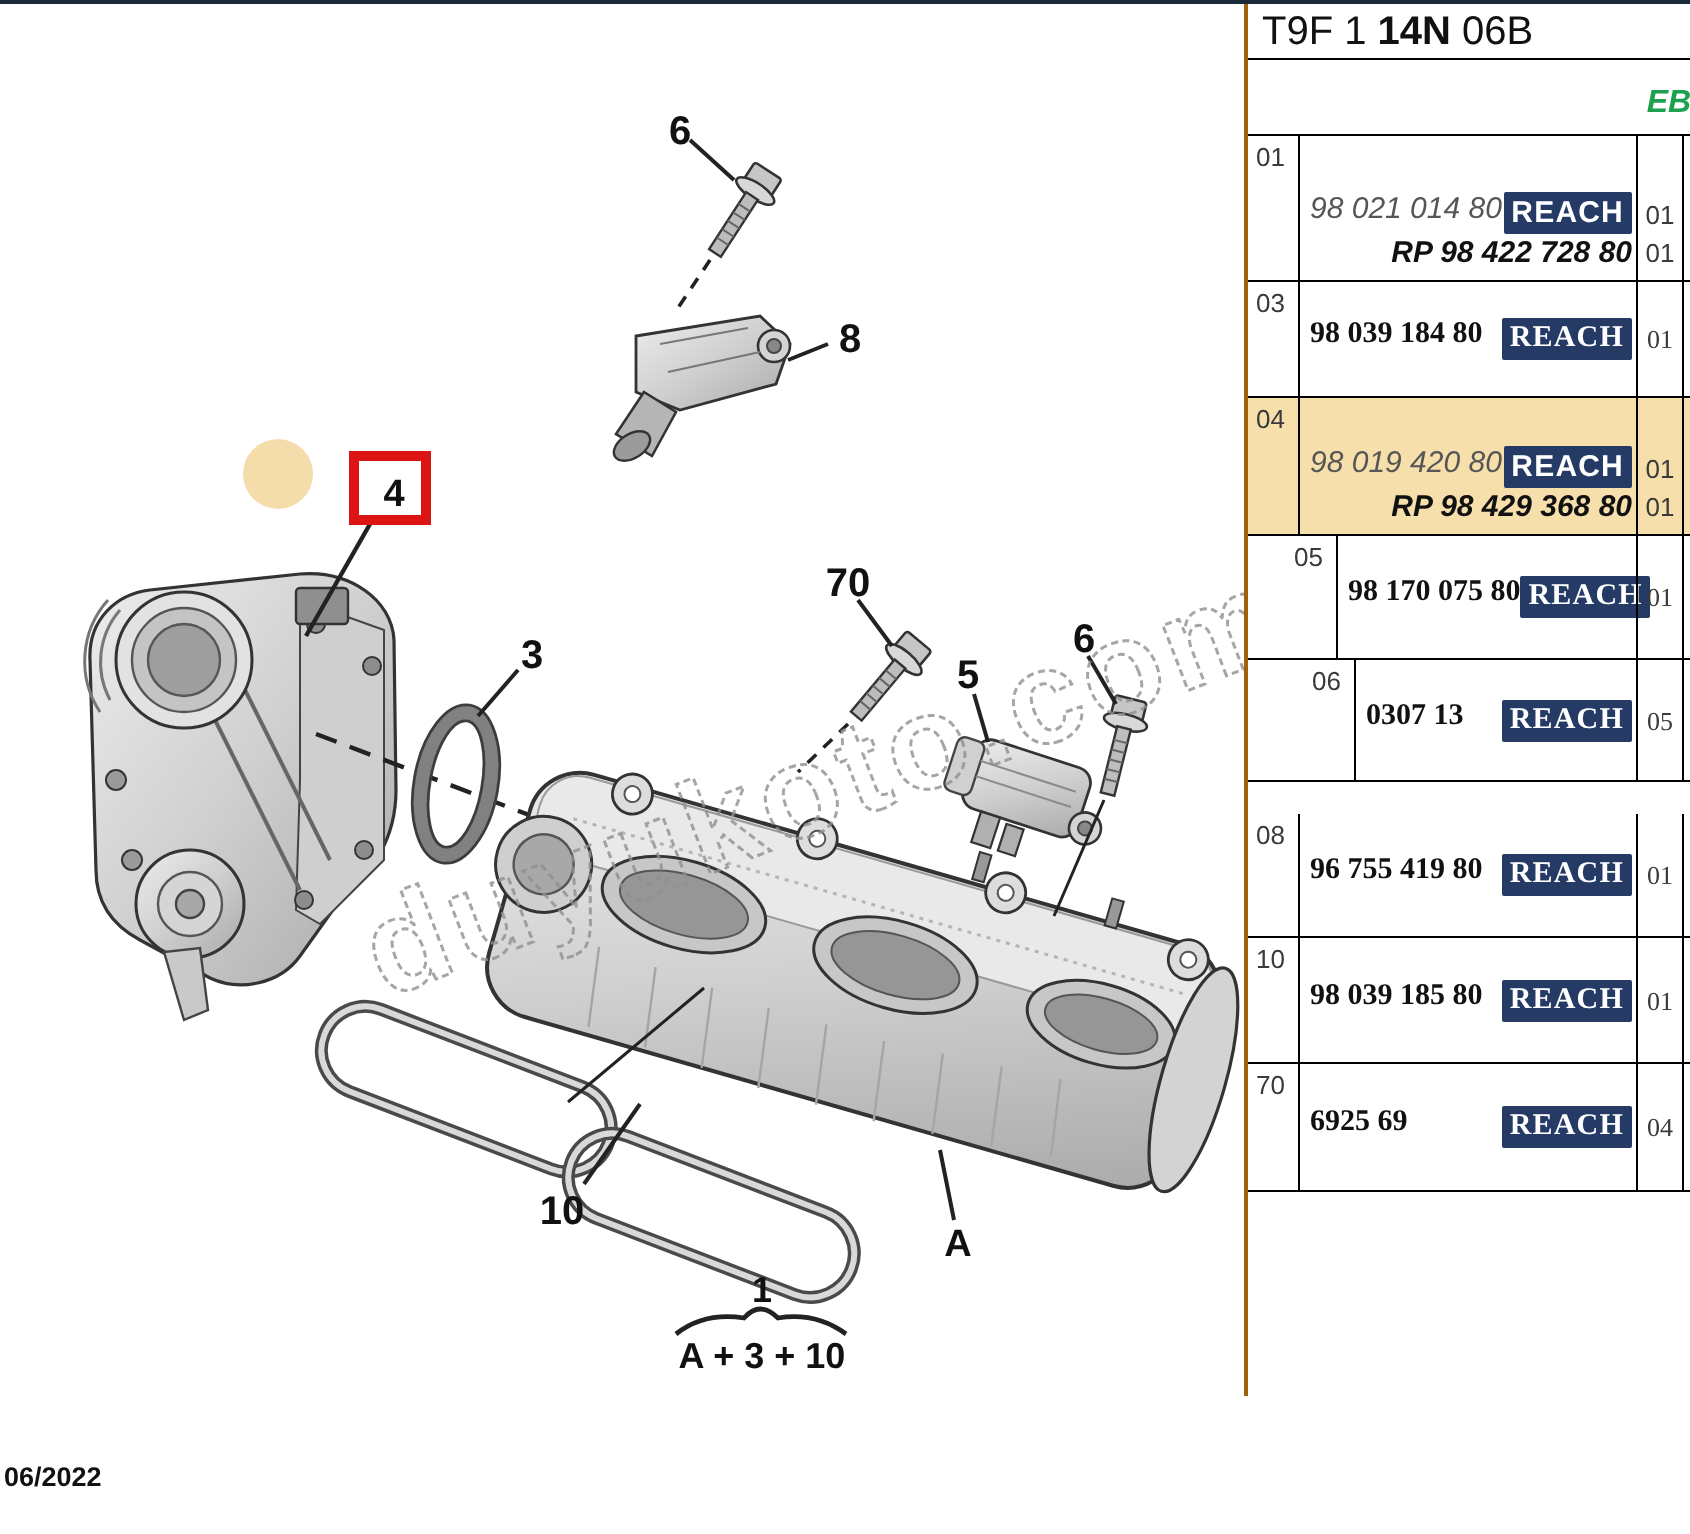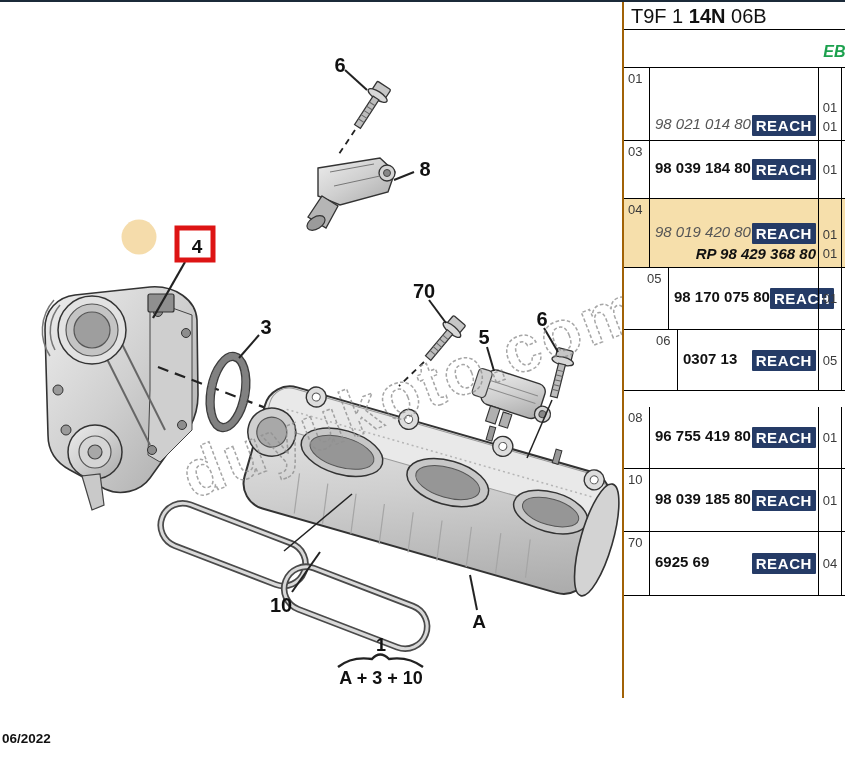--- a/index.html
+++ b/index.html
@@ -40,21 +40,21 @@
   .pline{display:flex;align-items:flex-start;height:21px;}
   .pn{font-size:15px;font-weight:bold;color:#111;white-space:nowrap;}
   .pn.sup{font-weight:normal;font-style:italic;color:#565656;}
   .reach{margin-left:auto;background:var(--reach,#253b66);color:#fff;font-size:15px;font-weight:bold;
          letter-spacing:.6px;line-height:1;padding:3px 4px;border-radius:1px;cursor:pointer;}
   .rpline{font-size:15px;font-weight:bold;font-style:italic;text-align:right;height:19px;line-height:19px;white-space:nowrap;}
   .qty{width:24px;box-sizing:border-box;border-left:1px solid #000;border-right:1px solid #000;
        display:flex;flex-direction:column;align-items:center;font-size:13px;color:#3a3a3a;}
   .qline{height:19px;line-height:19px;}
   .edge{width:3px;}
-  .t-row.single .part,.t-row.single .qty{justify-content:center;}
+  .t-row.single .part,.t-row.single .qty{justify-content:center;font-family:Liberation Serif, serif;}
   .t-row.double .part,.t-row.double .qty{justify-content:flex-end;padding-bottom:4px;}
 </style>
 </head>
 <body>
 
 <div class="page">
   <div class="topline"></div>
 
   <div class="diagram">
     <svg width="622" height="767" viewBox="0 0 622 767">
@@ -214,20 +214,21 @@
 
     <div class="rows">
 
       <div class="t-row double">
         <div class="idx">01</div>
         <div class="part">
           <div class="pline">
             <span class="pn sup">98 021 014 80</span>
             <span class="reach">REACH</span>
           </div>
+          <div class="rpline">RP 98 422 728 80</div>
         </div>
         <div class="qty">
           <div class="qline">01</div>
           <div class="qline">01</div>
         </div>
         <div class="edge"></div>
       </div>
 
       <div class="t-row single">
         <div class="idx">03</div>

